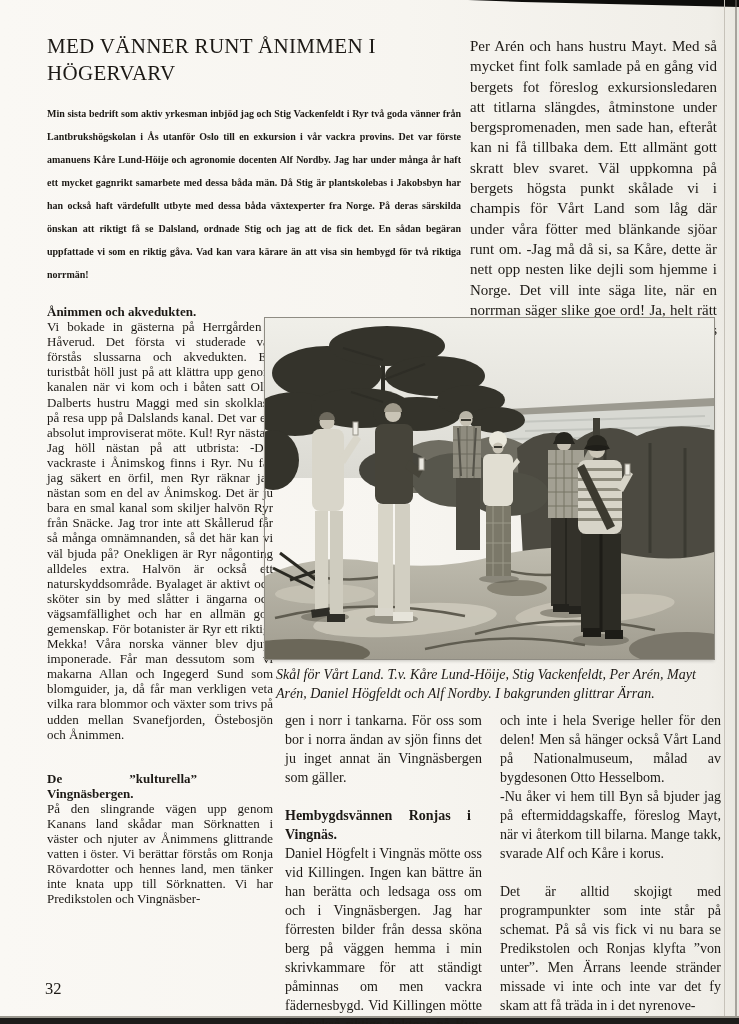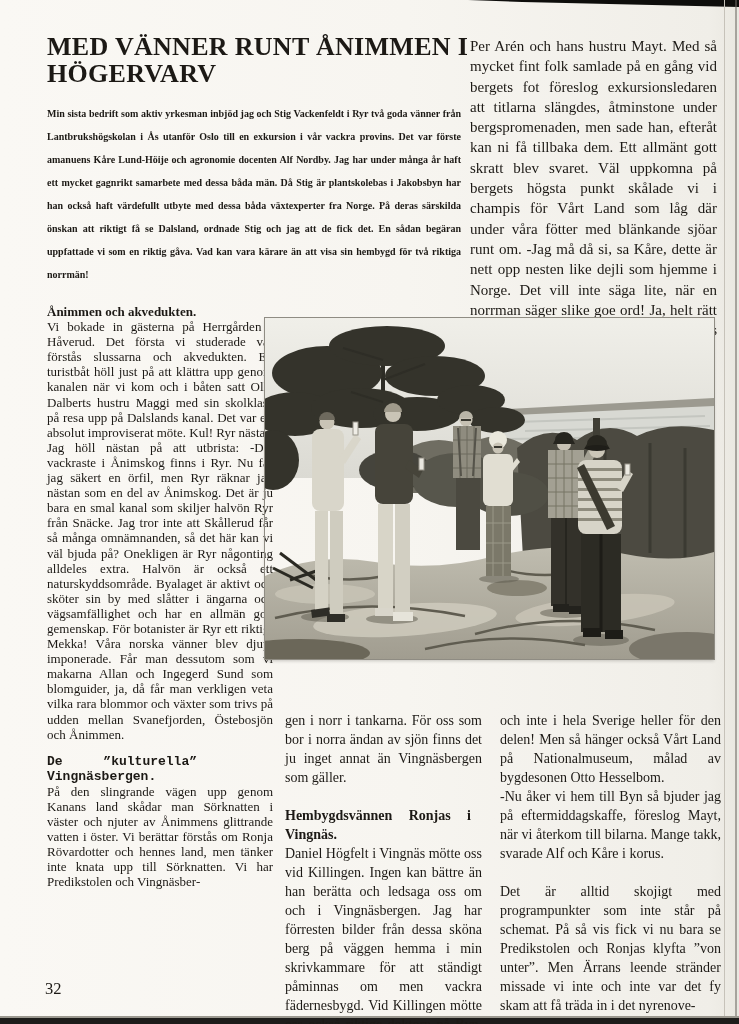--- a/index.html
+++ b/index.html
@@ -11,36 +11,36 @@
   .page {
     position:relative; width:739px; height:1024px; overflow:hidden;
     background:linear-gradient(90deg,#faf8f4 0%,#f7f5f0 55%,#f0eee8 96%,#e9e7e0 100%);
     color:#1c1915;
   }
   .abs { position:absolute; }
   p { margin:0; }
   .just { text-align:justify; }
   .article-title {
     left:47px; top:33px; width:424px;
-    font-size:26px; line-height:27px; font-weight:700; letter-spacing:0.3px;
+    font-size:21px; line-height:27px; font-weight:400; letter-spacing:0.3px;
   }
   .lead {
     left:47px; top:102px; width:414px;
     font-weight:700; font-size:10px; line-height:23px;
   }
   .col-right-top {
     left:470px; top:36px; width:247px;
     font-size:15px; line-height:20.3px;
   }
   .col-left {
     left:47px; top:304px; width:226px;
     font-size:13px; line-height:15.1px;
   }
   .col-left .heading { font-weight:700; }
-  .col-left .heading-2 { font-weight:700; width:150px; margin-top:12px;font-family:Liberation Mono, monospace; }
+  .col-left .heading-2 { font-weight:700; width:150px; margin-top:29px; }
   .col-mid {
     left:285px; top:711px; width:197px;
     font-size:14px; line-height:19px;
   }
   .col-mid .heading { font-weight:700; width:186px; margin-top:19px; }
   .col-right-bottom {
     left:500px; top:711px; width:221px;
     font-size:14px; line-height:19px;
   }
   .col-right-bottom .spaced { margin-top:19px; }
@@ -289,20 +289,23 @@
         <path d="M352,170 L362,152 L368,156 L358,174 Z" fill="#d7d4c8"></path>
         <rect x="360" y="146" width="5" height="11" fill="#eceae2" stroke="#97948a" stroke-width="1"></rect>
         <rect x="316" y="216" width="40" height="98" fill="#2c2b24"></rect>
         <line x1="336" y1="216" x2="336" y2="314" stroke="#1d1c17" stroke-width="3"></line>
         <rect x="318" y="310" width="18" height="9" fill="#1d1c17"></rect>
         <rect x="340" y="312" width="18" height="9" fill="#1d1c17"></rect>
       </g>
     </svg>
   </div>
 
+  <div class="abs photo-caption">
+    <p>Skål för Vårt Land. T.v. Kåre Lund-Höije, Stig Vackenfeldt, Per Arén, Mayt Arén, Daniel Högfeldt och Alf Nordby. I bakgrunden glittrar Ärran.</p>
+  </div>
 
   <div class="abs col-mid just">
     <p>gen i norr i tankarna. För oss som bor i norra ändan av sjön finns det ju inget annat än Vingnäsbergen som gäller.</p>
     <div class="heading">Hembygdsvännen Ronjas i Vingnäs.</div>
     <p>Daniel Högfelt i Vingnäs mötte oss vid Killingen. Ingen kan bättre än han berätta och ledsaga oss om och i Vingnäsbergen. Jag har förresten bilder från dessa sköna berg på väggen hemma i min skrivkammare för att ständigt påminnas om men vackra fädernesbygd. Vid Killingen mötte oss också riktige doktorn på Byn, medicine docenten</p>
   </div>
 
   <div class="abs col-right-bottom just">
     <p>och inte i hela Sverige heller för den delen! Men så hänger också Vårt Land på Nationalmuseum, målad av bygdesonen Otto Hesselbom.</p>
     <p>-Nu åker vi hem till Byn så bjuder jag på eftermiddagskaffe, föreslog Mayt, när vi återkom till bilarna. Mange takk, svarade Alf och Kåre i korus.</p>

